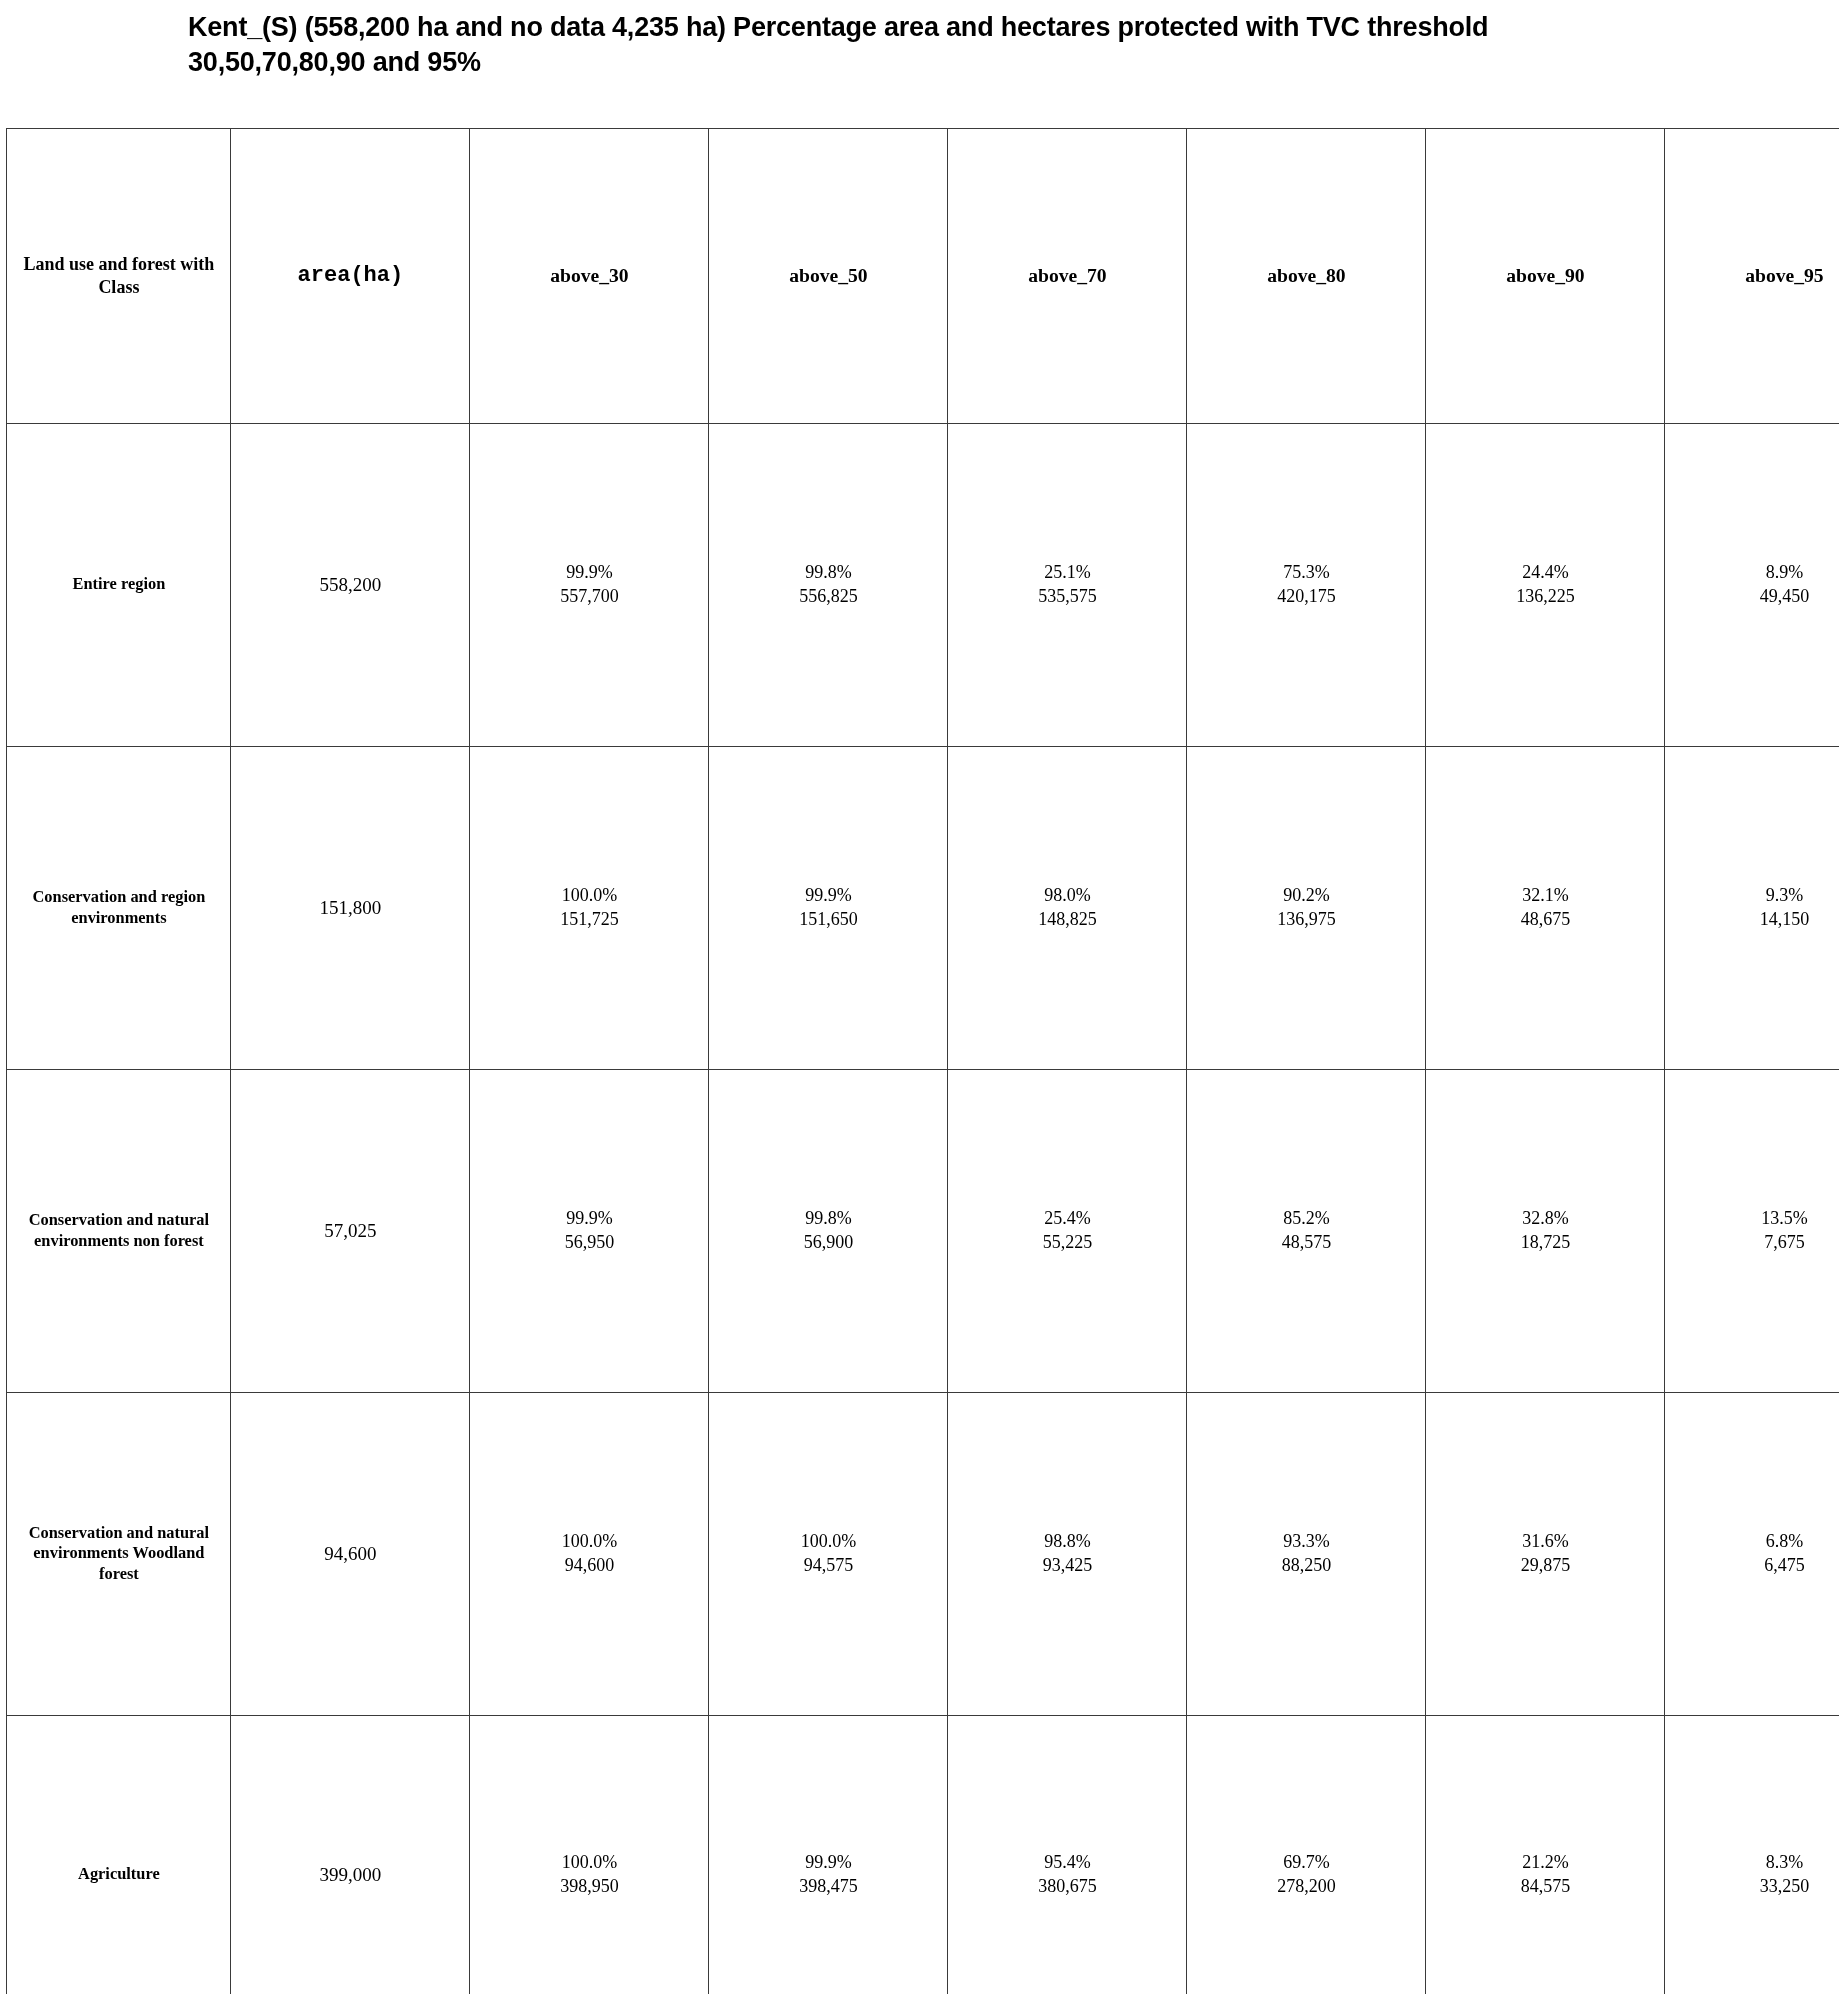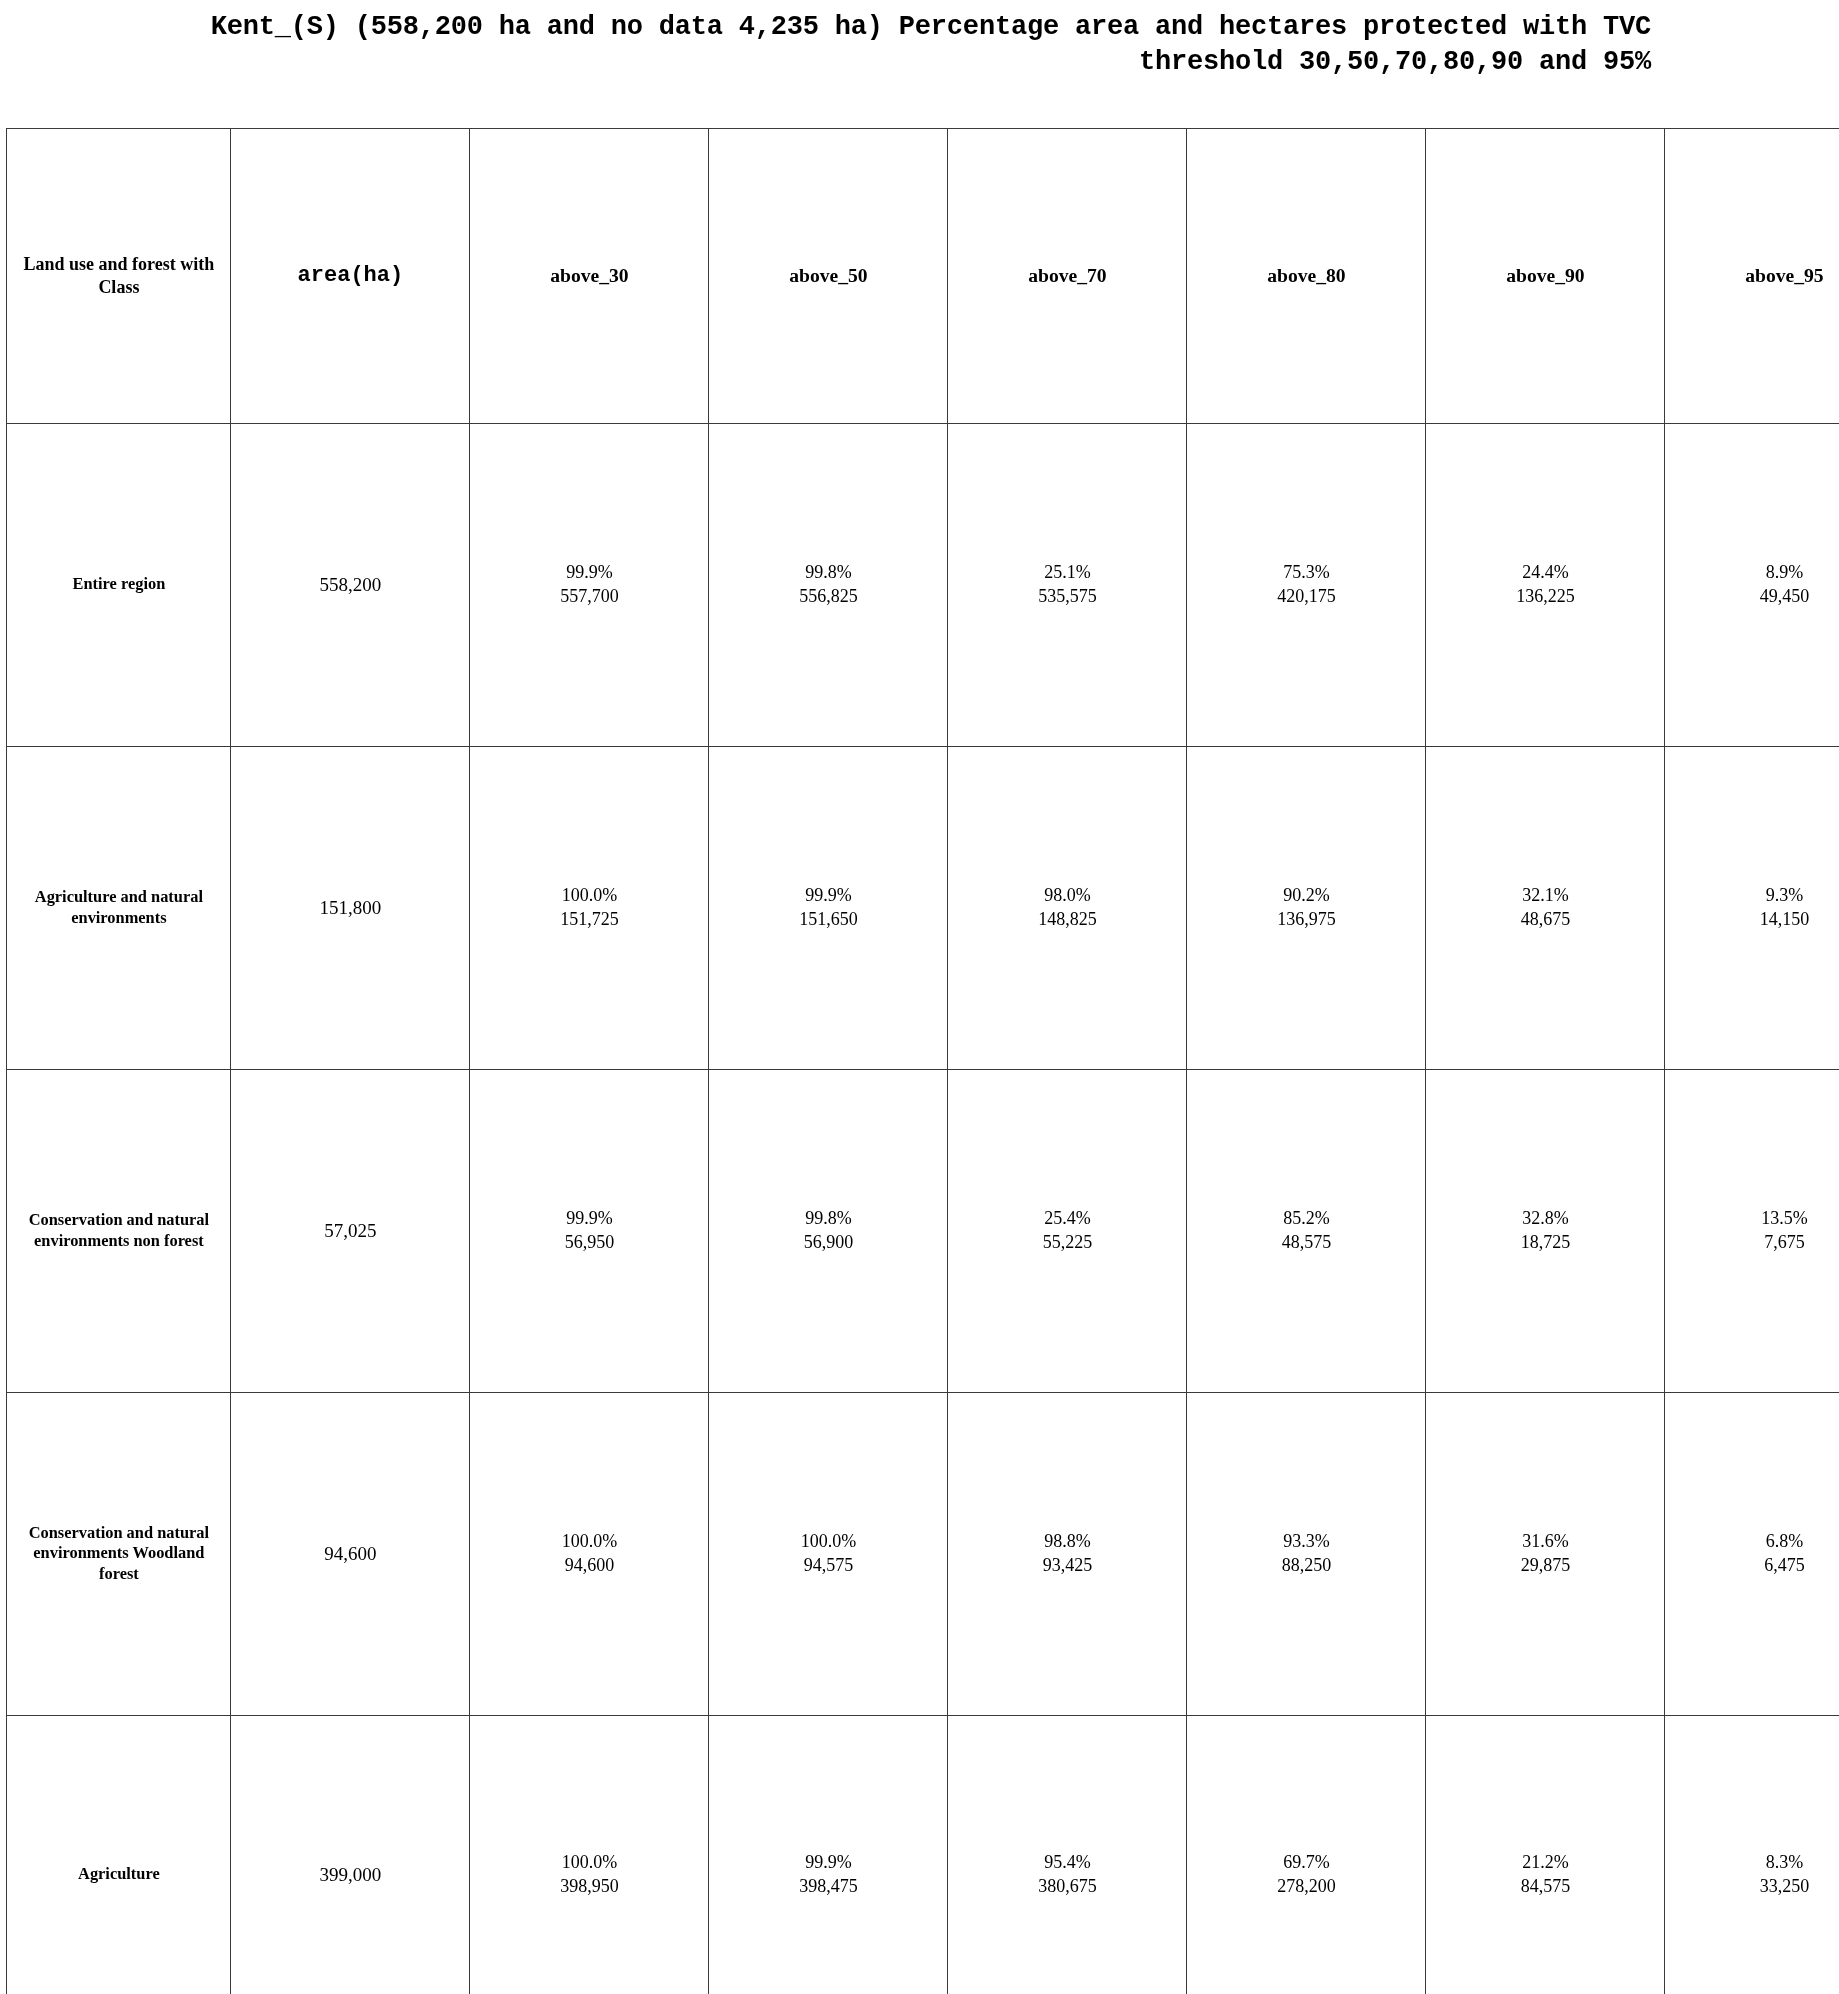--- a/index.html
+++ b/index.html
@@ -14,25 +14,25 @@
     color: #000000;
     overflow: hidden;
   }
   .page {
     position: relative;
     width: 1839px;
     height: 2549px;
     box-sizing: border-box;
   }
   .title {
-    font-family: Liberation Mono, monospace;
+    font-family: Liberation Sans, sans-serif;
     font-weight: bold;
     font-size: 27px;
     line-height: 1.30;
-    text-align: right;
+    text-align: left;
     padding: 10.4px 188px 0 188px;
     box-sizing: border-box;
     letter-spacing: -0.2px;
   }
   .table-wrap {
     margin: 47px 6.4px 0 6.4px;
   }
   table.data {
     width: 1819px;
     border-collapse: collapse;
@@ -133,21 +133,21 @@
           <td class="val">25.1%
 535,575</td>
           <td class="val">75.3%
 420,175</td>
           <td class="val">24.4%
 136,225</td>
           <td class="val">8.9%
 49,450</td>
         </tr>
         <tr class="r-cons">
-          <td class="rowlabel">Agriculture and natural environments</td>
+          <td class="rowlabel">Conservation and region environments</td>
           <td class="area">151,800</td>
           <td class="val">100.0%
 151,725</td>
           <td class="val">99.9%
 151,650</td>
           <td class="val">98.0%
 148,825</td>
           <td class="val">90.2%
 136,975</td>
           <td class="val">32.1%

